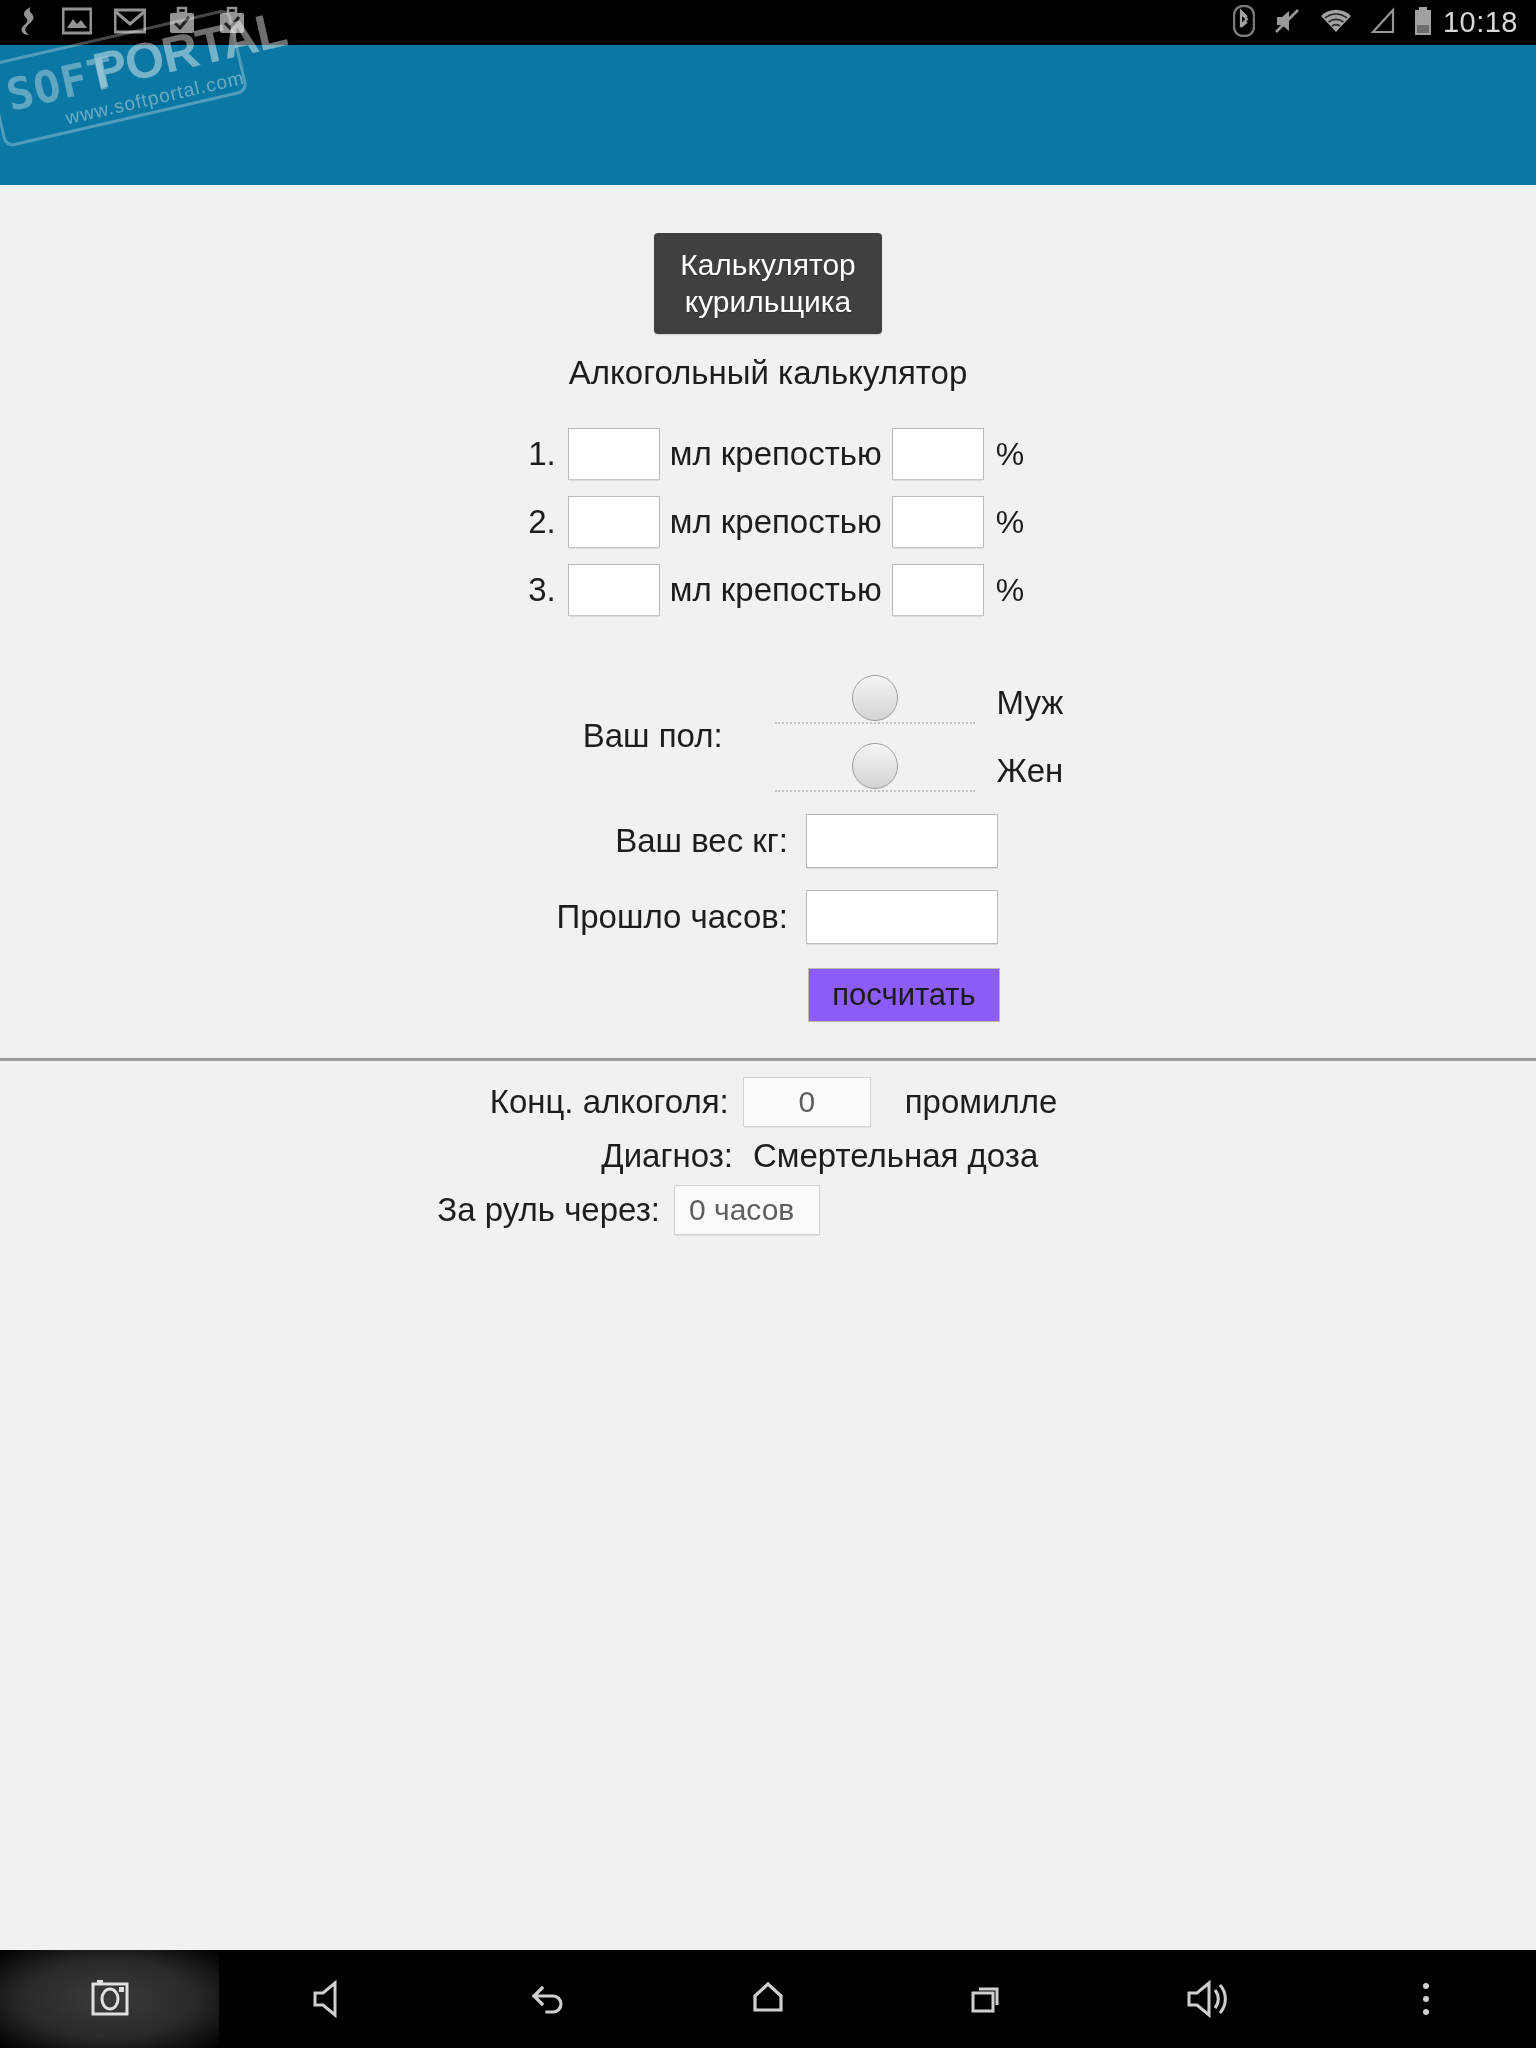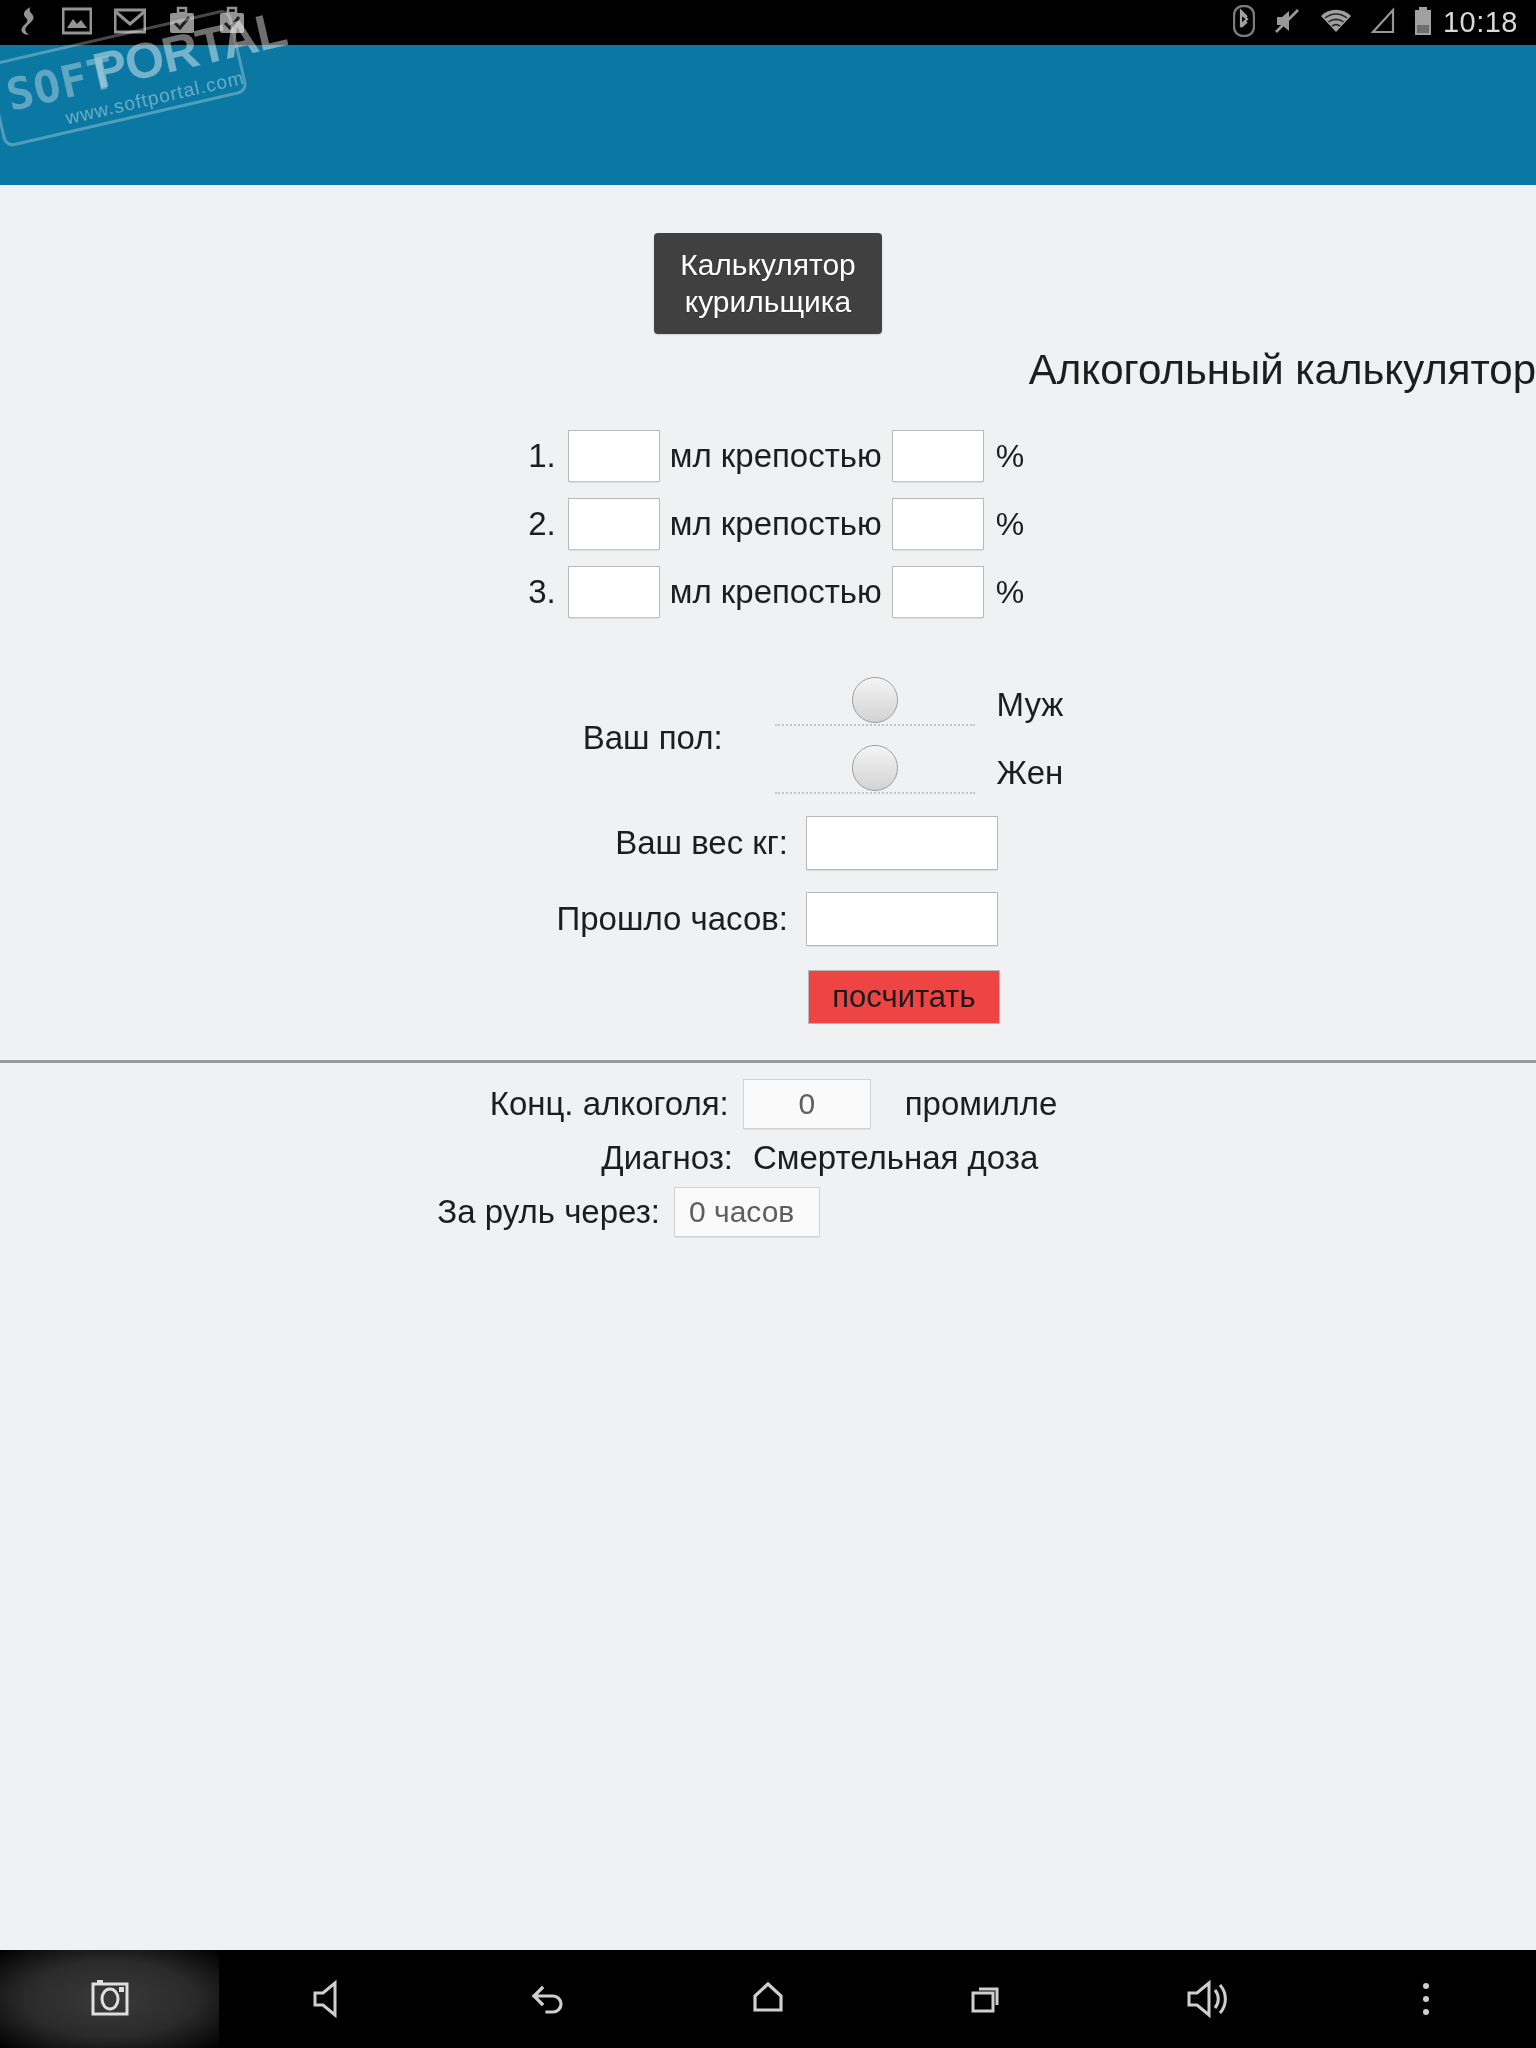--- a/index.html
+++ b/index.html
@@ -69,22 +69,22 @@
     width: 228px; padding: 14px 10px;
     background: #404040; border: none; border-radius: 4px;
     color: #fff; font-size: 30px; line-height: 1.22;
     text-align: center; cursor: pointer;
     font-family: "Liberation Sans", sans-serif;
     text-shadow: 0 1px 1px rgba(0,0,0,.18);
     box-shadow: 0 1px 2px rgba(0,0,0,.13);
   }
 
   #page-title {
-    text-align: right; font-size: 42px; color: #1d1d1d;
-    margin-top: 12px;
+    text-align: center; font-size: 33px; color: #1d1d1d;
+    margin-top: 20px;
   }
 
   
   #drink-rows { margin-top: 36px; }
   .drink-row {
     display: flex; align-items: center; justify-content: center;
     margin-bottom: 16px;
   }
   .row-index {
     font-size: 33px; color: #1d1d1d; width: 44px; text-align: right;
@@ -145,21 +145,21 @@
     width: 192px; height: 54px;
     background: #fff; border: 1px solid #b9b9b9;
     box-shadow: 0 2px 0 -1px #dcdcdc;
     font-size: 28px; text-align: center;
     font-family: "Liberation Sans", sans-serif;
   }
 
   #calc-row { display: flex; justify-content: center; margin-top: 24px; }
   #calc-button {
     margin-left: 4px; width: 192px; height: 54px;
-    background: #ef4444; border: 1px solid #b9b9b9;
+    background: #8b5cf6; border: 1px solid #b9b9b9;
     font-size: 31px; color: #1b1b1b; cursor: pointer;
     font-family: "Liberation Sans", sans-serif;
   }
   #calc-spacer { width: 268px; }
 
   #divider {
     width: 1536px; height: 3px; background: #9a9a9a;
     margin-top: 36px;
   }
 

